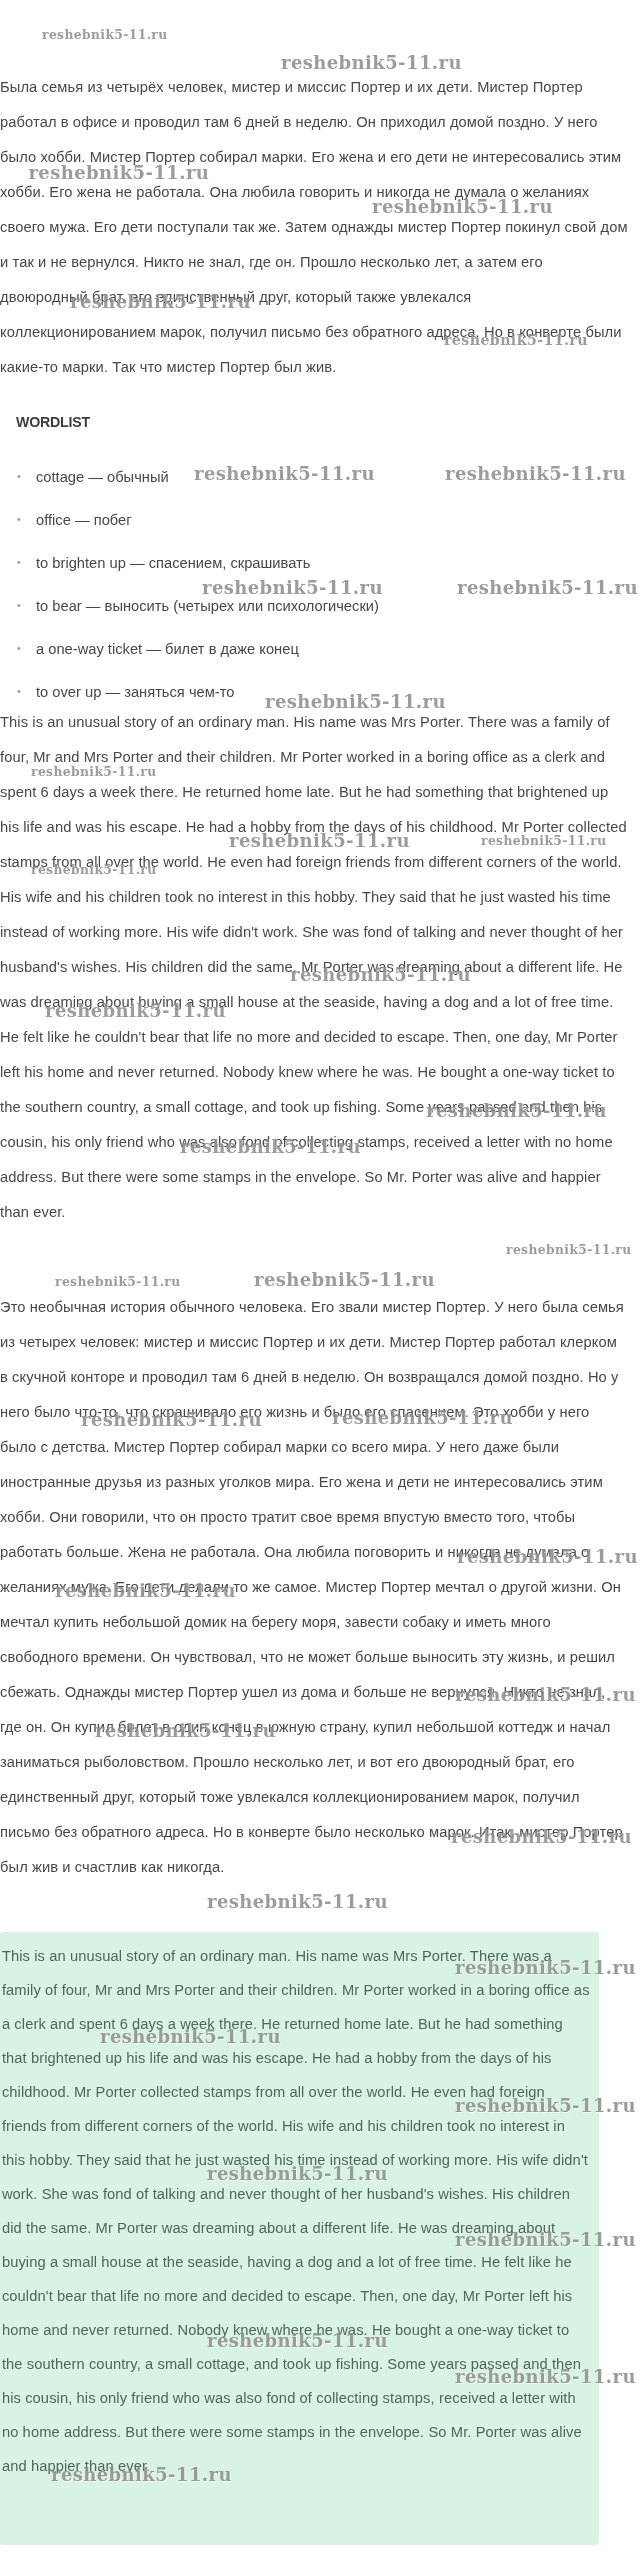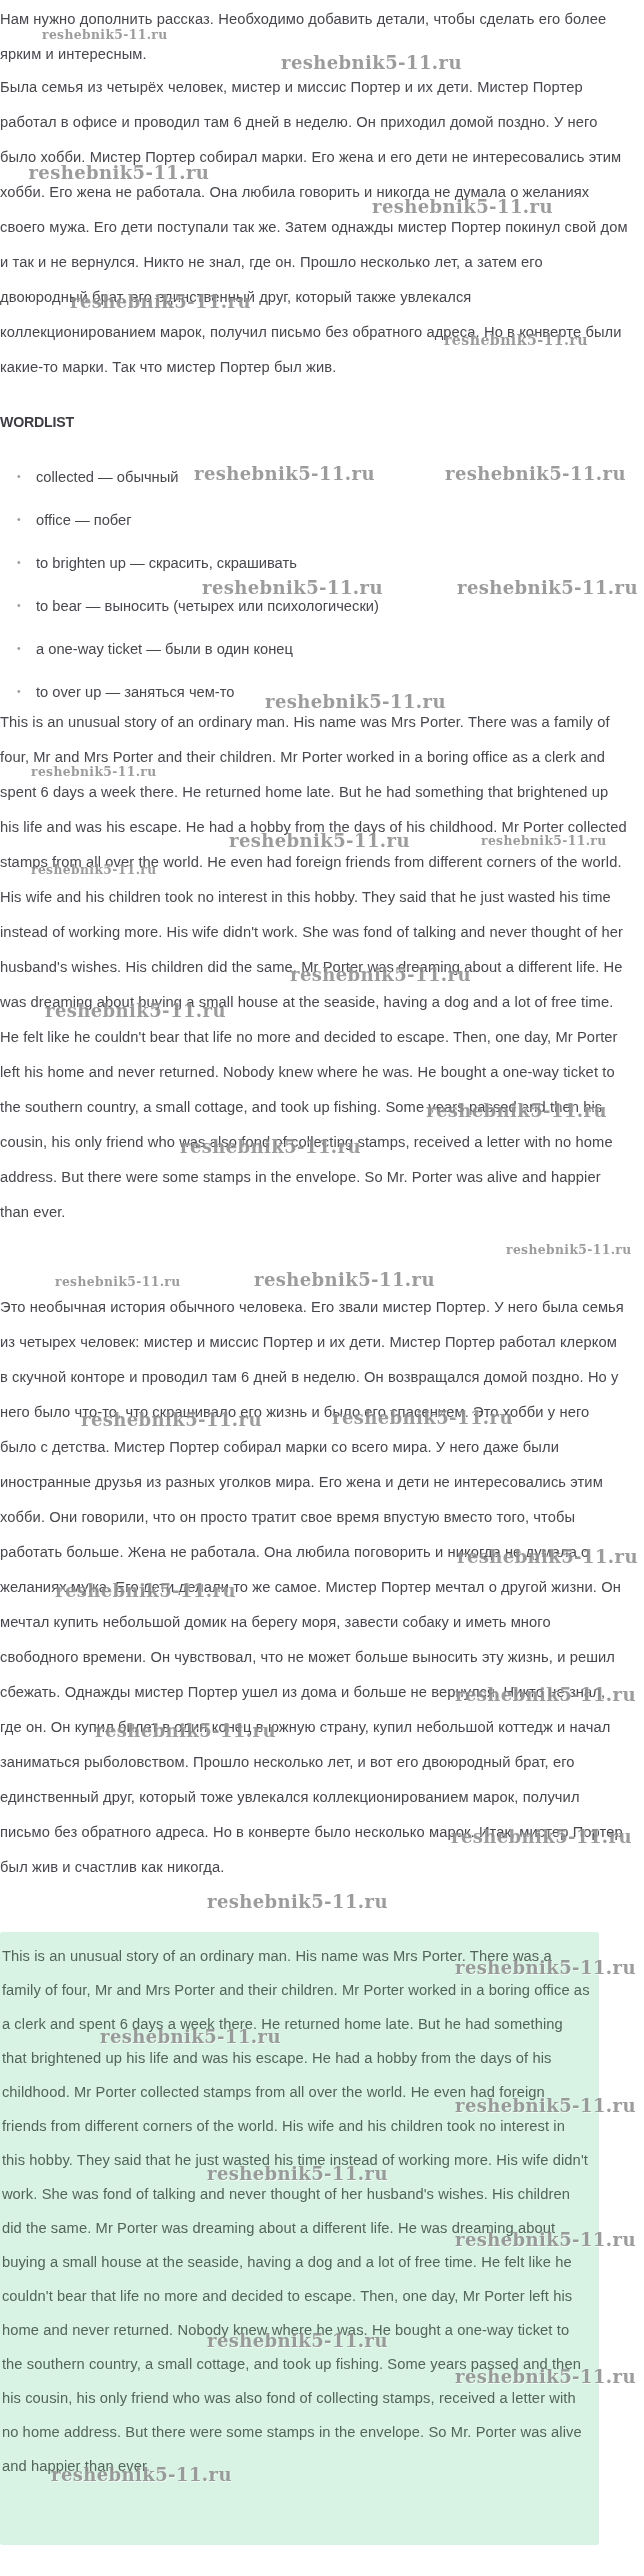--- a/index.html
+++ b/index.html
@@ -30,20 +30,21 @@
     color: var(--text, #47474e);
   }
   .wordlist-title {
     position: absolute;
     left: 0;
     margin: 0;
     font-size: 14.2px;
     font-weight: 700;
     letter-spacing: -0.2px;
     color: var(--heading, #3d3d44);
+    padding-left: 16px;
   }
   .wordlist {
     position: absolute;
     left: 0;
     margin: 0;
     padding: 0;
     list-style: none;
     width: 629px;
   }
   .wordlist li {
@@ -87,46 +88,45 @@
     white-space: nowrap;
     text-shadow: 0.9px 0.9px 0 rgba(255,255,255,0.75);
     pointer-events: none;
   }
 </style>
 </head>
 <body>
 
 <div class="page">
 
-  <p class="para" style="top: 1.9px;">Нам нужно дополнить рассказ. Необходимо добавить детали, чтобы сделать его более ярким и интересным.</p>
 
   <p class="para" style="top: 70px;">Была семья из четырёх человек, мистер и миссис Портер и их дети. Мистер Портер работал в офисе и проводил там 6 дней в неделю. Он приходил домой поздно. У него было хобби. Мистер Портер собирал марки. Его жена и его дети не интересовались этим хобби. Его жена не работала. Она любила говорить и никогда не думала о желаниях своего мужа. Его дети поступали так же. Затем однажды мистер Портер покинул свой дом и так и не вернулся. Никто не знал, где он. Прошло несколько лет, а затем его двоюродный брат, его единственный друг, который также увлекался коллекционированием марок, получил письмо без обратного адреса. Но в конверте были какие-то марки. Так что мистер Портер был жив.</p>
 
   <h2 class="wordlist-title" style="top: 414px;">WORDLIST</h2>
 
   <ul class="wordlist" style="top: 455px;" id="wordlist">
       <li>
         <span class="bullet">•</span>
-        <span>collected — обычный</span>
+        <span>cottage — обычный</span>
       </li>
       <li>
         <span class="bullet">•</span>
         <span>office — побег</span>
       </li>
       <li>
         <span class="bullet">•</span>
-        <span>to brighten up — скрасить, скрашивать</span>
+        <span>to brighten up — спасением, скрашивать</span>
       </li>
       <li>
         <span class="bullet">•</span>
         <span>to bear — выносить (четырех или психологически)</span>
       </li>
       <li>
         <span class="bullet">•</span>
-        <span>a one-way ticket — были в один конец</span>
+        <span>a one-way ticket — билет в даже конец</span>
       </li>
       <li>
         <span class="bullet">•</span>
         <span>to over up — заняться чем-то</span>
       </li>
     </ul>
 
   <p class="para" style="top: 705px;">This is an unusual story of an ordinary man. His name was Mrs Porter. There was a family of four, Mr and Mrs Porter and their children. Mr Porter worked in a boring office as a clerk and spent 6 days a week there. He returned home late. But he had something that brightened up his life and was his escape. He had a hobby from the days of his childhood. Mr Porter collected stamps from all over the world. He even had foreign friends from different corners of the world. His wife and his children took no interest in this hobby. They said that he just wasted his time instead of working more. His wife didn't work. She was fond of talking and never thought of her husband's wishes. His children did the same. Mr Porter was dreaming about a different life. He was dreaming about buying a small house at the seaside, having a dog and a lot of free time. He felt like he couldn't bear that life no more and decided to escape. Then, one day, Mr Porter left his home and never returned. Nobody knew where he was. He bought a one-way ticket to the southern country, a small cottage, and took up fishing. Some years passed and then his cousin, his only friend who was also fond of collecting stamps, received a letter with no home address. But there were some stamps in the envelope. So Mr. Porter was alive and happier than ever.</p>
 
   <p class="para" style="top: 1290px;">Это необычная история обычного человека. Его звали мистер Портер. У него была семья из четырех человек: мистер и миссис Портер и их дети. Мистер Портер работал клерком в скучной конторе и проводил там 6 дней в неделю. Он возвращался домой поздно. Но у него было что-то, что скрашивало его жизнь и было его спасением. Это хобби у него было с детства. Мистер Портер собирал марки со всего мира. У него даже были иностранные друзья из разных уголков мира. Его жена и дети не интересовались этим хобби. Они говорили, что он просто тратит свое время впустую вместо того, чтобы работать больше. Жена не работала. Она любила поговорить и никогда не думала о желаниях мужа. Его дети делали то же самое. Мистер Портер мечтал о другой жизни. Он мечтал купить небольшой домик на берегу моря, завести собаку и иметь много свободного времени. Он чувствовал, что не может больше выносить эту жизнь, и решил сбежать. Однажды мистер Портер ушел из дома и больше не вернулся. Никто не знал, где он. Он купил билет в один конец в южную страну, купил небольшой коттедж и начал заниматься рыболовством. Прошло несколько лет, и вот его двоюродный брат, его единственный друг, который тоже увлекался коллекционированием марок, получил письмо без обратного адреса. Но в конверте было несколько марок. Итак, мистер Портер был жив и счастлив как никогда.</p>

